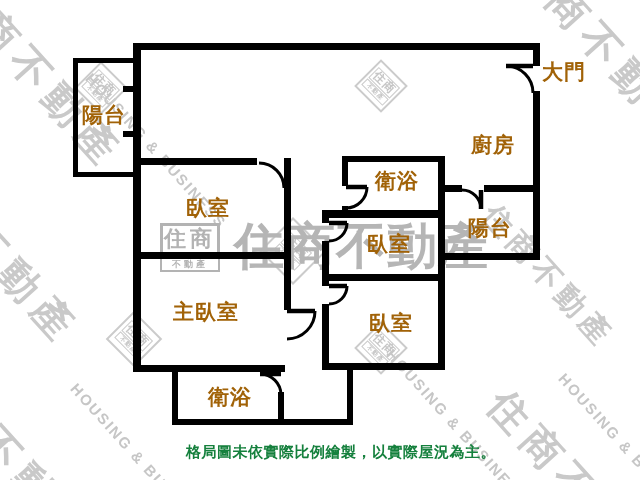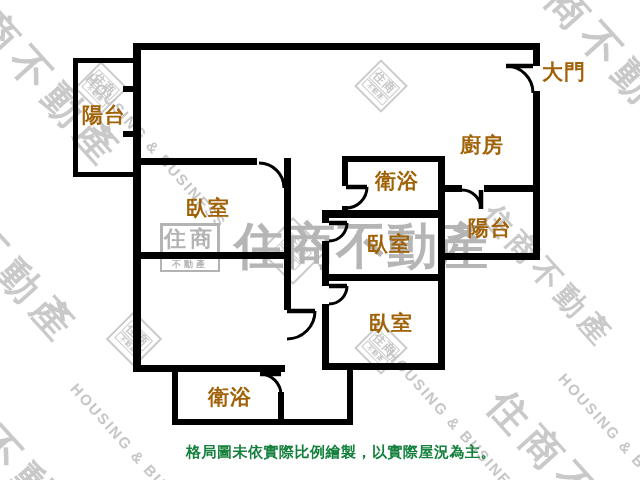--- a/index.html
+++ b/index.html
@@ -172,23 +172,24 @@
       </g>
       <g>
         <path class="door-leaf" d="M281 374 L260 374"></path>
         <path class="door-arc" d="M260 374 A21 21 0 0 1 281 395"></path>
       </g>
     </g>
   </svg>
 
   <div class="room-label" style="left:104px;top:115px;">陽台</div>
   <div class="room-label" style="left:564px;top:72px;">大門</div>
-  <div class="room-label" style="left:482px;top:145px;text-align:right;">廚房</div>
+  <div class="room-label" style="left:493px;top:145px;text-align:right;">廚房</div>
   <div class="room-label" style="left:397px;top:181px;">衛浴</div>
   <div class="room-label" style="left:490px;top:228px;">陽台</div>
   <div class="room-label" style="left:208px;top:208px;">臥室</div>
   <div class="room-label" style="left:389px;top:244px;">臥室</div>
+  <div class="room-label" style="left:206px;top:312px;">主臥室</div>
   <div class="room-label" style="left:391px;top:323px;">臥室</div>
   <div class="room-label" style="left:230px;top:397px;">衛浴</div>
 
   <div id="caption">格局圖未依實際比例繪製，以實際屋況為主。</div>
 
 </div>
 
 </body></html>

